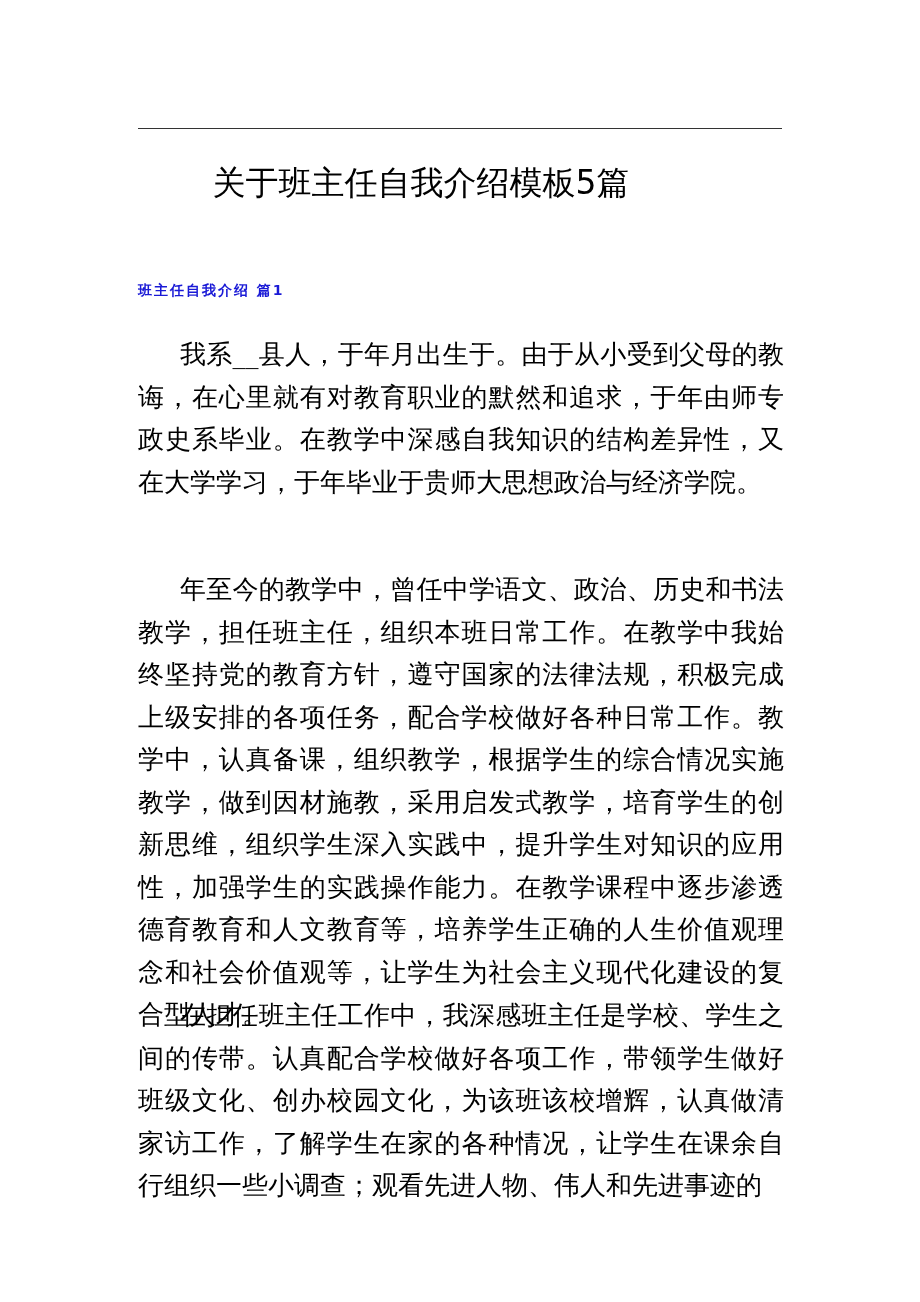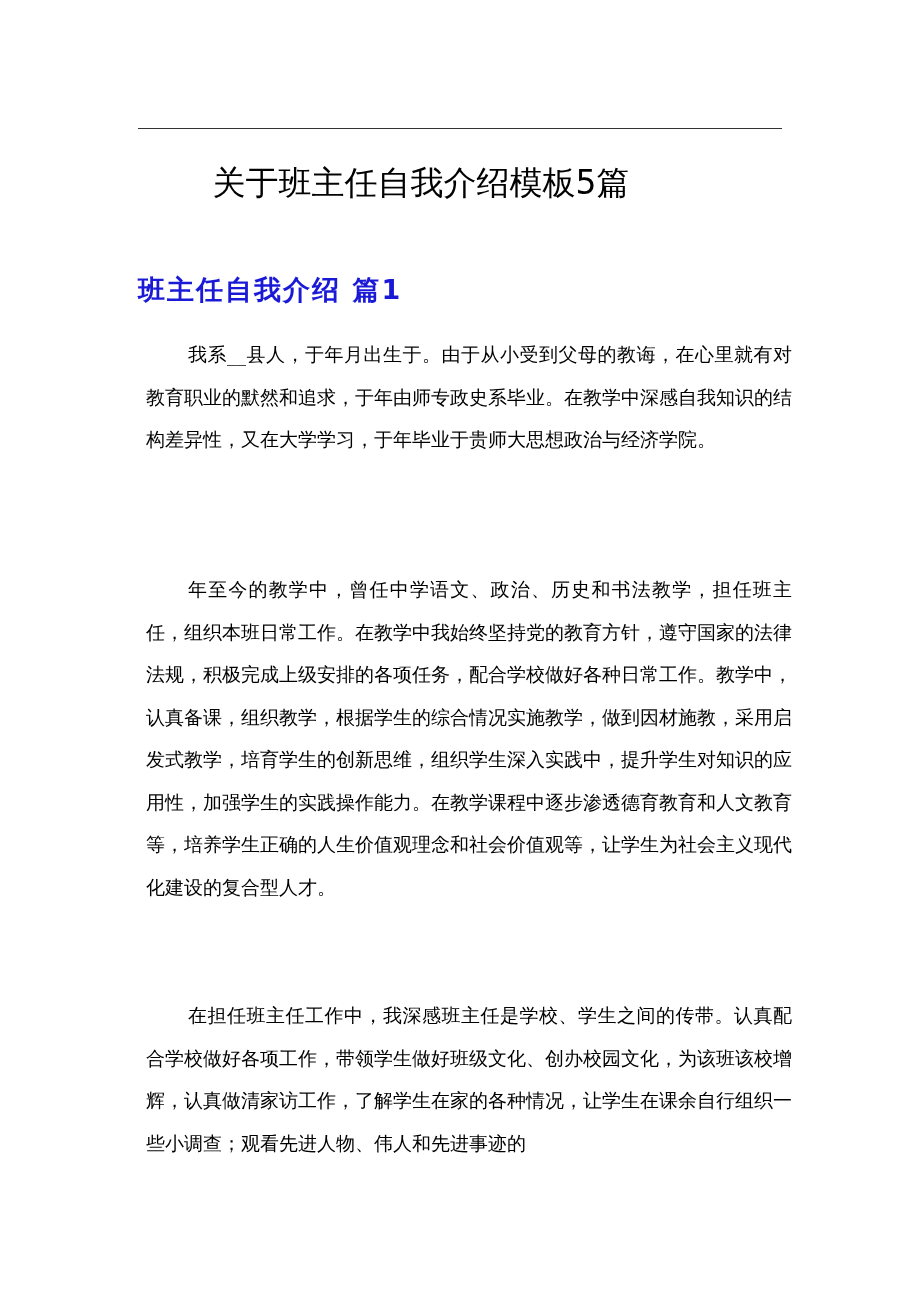--- a/index.html
+++ b/index.html
@@ -1,20 +1,20 @@
 <!DOCTYPE html>
 <html><head>
   <meta charset="utf-8">
   <style>
     html, body { margin: 0; padding: 0; background: #ffffff; }
     body { width: 920px; height: 1302px; position: relative; overflow: hidden; font-family: "DejaVu Serif", "Liberation Serif", serif; color: #000; }
     .rule { position: absolute; left: 138px; top: 128px; width: 644px; height: 0; border-top: 1.5px solid #333; }
     .title { position: absolute; left: 0; width: 842px; top: 158px; text-align: center; font-family: "DejaVu Sans", "Liberation Sans", sans-serif; font-size: 33px; line-height: 50px; letter-spacing: 0px; color: #000; }
-    .heading { position: absolute; left: 138px; top: 272px; font-family: "DejaVu Sans", "Liberation Sans", sans-serif; font-weight: bold; font-size: 27px; line-height: 36px; color: #1a1ad6; letter-spacing: 2px; }
-    .para { position: absolute; left: 138px; width: 646px; font-size: 19px; line-height: 42.5px; text-indent: 42px; text-align: justify; text-align-last: left; margin-left: 8px; }
+    .heading { position: absolute; left: 138px; top: 272px; font-family: "DejaVu Sans", "Liberation Sans", sans-serif; font-weight: bold; font-size: 14px; line-height: 36px; color: #1a1ad6; letter-spacing: 2px; }
+    .para { position: absolute; left: 138px; width: 646px; font-size: 26px; line-height: 42.5px; text-indent: 42px; text-align: justify; text-align-last: left; }
     .p1 { top: 333px; }
     .p2 { top: 568px; }
     .p3 { top: 994px; }
   </style>
 </head>
 <body>
 
 <div class="rule"></div>
 <div class="title">关于班主任自我介绍模板5篇</div>
 <div class="heading">班主任自我介绍  篇1</div>

